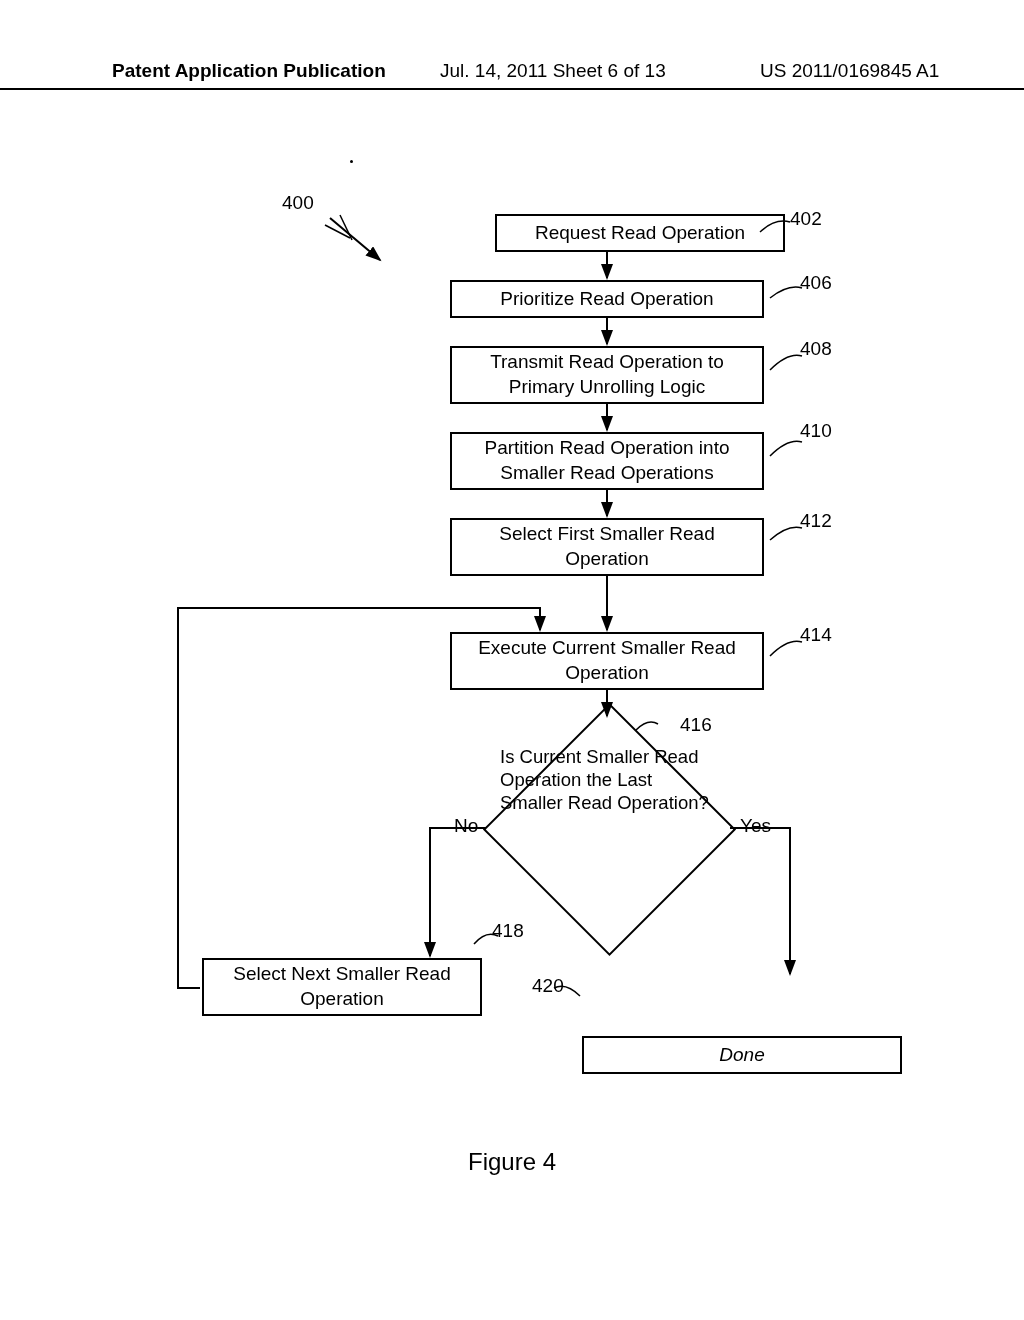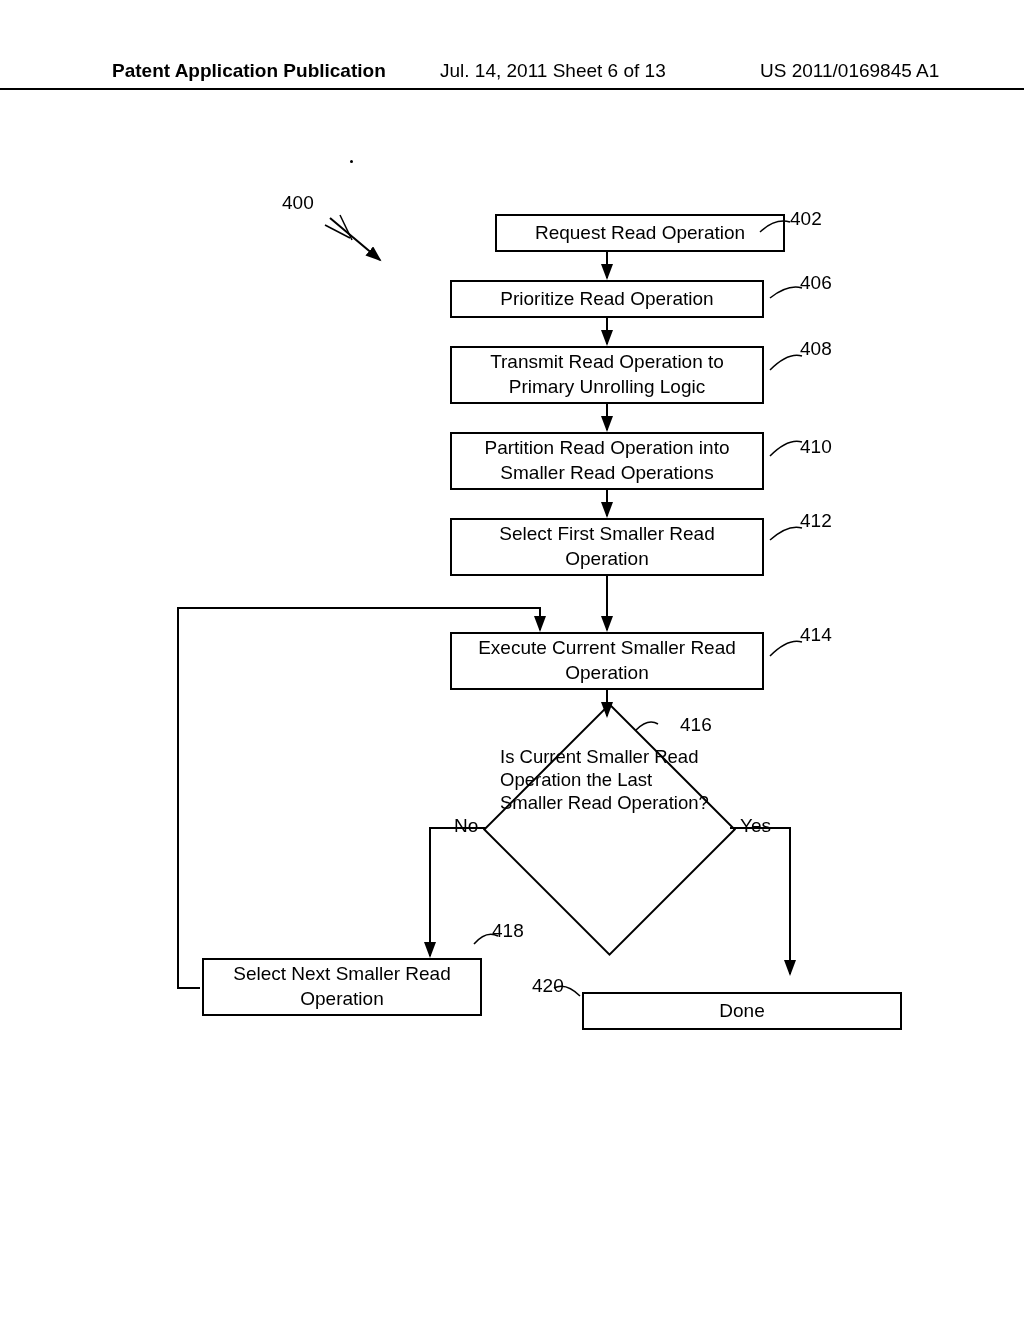--- a/index.html
+++ b/index.html
@@ -134,21 +134,21 @@
     <div class="ref" style="left:800px; top:272px;">406</div>
 
     <div class="box" style="left:450px; top:346px; width:314px; height:58px;">
       <span>Transmit Read Operation to Primary Unrolling Logic</span>
     </div>
     <div class="ref" style="left:800px; top:338px;">408</div>
 
     <div class="box" style="left:450px; top:432px; width:314px; height:58px;">
       <span>Partition Read Operation into Smaller Read Operations</span>
     </div>
-    <div class="ref" style="left:800px; top:436px;">410</div>
+    <div class="ref" style="left:800px; top:420px;">410</div>
 
     <div class="box" style="left:450px; top:518px; width:314px; height:58px;">
       <span>Select First Smaller Read Operation</span>
     </div>
     <div class="ref" style="left:800px; top:510px;">412</div>
 
     <div class="box" style="left:450px; top:632px; width:314px; height:58px;">
       <span>Execute Current Smaller Read Operation</span>
     </div>
     <div class="ref" style="left:800px; top:624px;">414</div>
@@ -161,21 +161,21 @@
     <div class="label" style="left:740px; top:815px;">Yes</div>
 
     <div class="ref" style="left:492px; top:920px;">418</div>
 
     <div class="box" style="left:202px; top:958px; width:280px; height:58px;">
       <span>Select Next Smaller Read Operation</span>
     </div>
 
     <div class="ref" style="left:532px; top:975px;">420</div>
 
-    <div class="box" style="left:582px; top:992px; width:320px; height:38px;">
+    <div class="box" style="left:582px; top:1036px; width:320px; height:38px;font-style:italic;">
       <span>Done</span>
     </div>
 
     <div class="dot" style="left:350px; top:160px;"></div>
 
     <svg class="connector">
       <defs>
         <marker id="arrow" markerWidth="10" markerHeight="10" refX="7" refY="3" orient="auto" markerUnits="strokeWidth">
           <path d="M0,0 L8,3 L0,6 Z" fill="#000"></path>
         </marker>
@@ -213,14 +213,15 @@
       <path d="M 486 828 L 430 828 L 430 956" stroke="#000" stroke-width="2" fill="none" marker-end="url(#arrow)"></path>
 
       <path d="M 730 828 L 790 828 L 790 974" stroke="#000" stroke-width="2" fill="none" marker-end="url(#arrow)"></path>
 
       <path d="M 200 988 L 178 988 L 178 608 L 540 608 L 540 630" stroke="#000" stroke-width="2" fill="none" marker-end="url(#arrow)"></path>
 
     </svg>
 
   </div>
 
+  <div class="caption">Figure 4</div>
 
 </div>
 
 </body></html>

